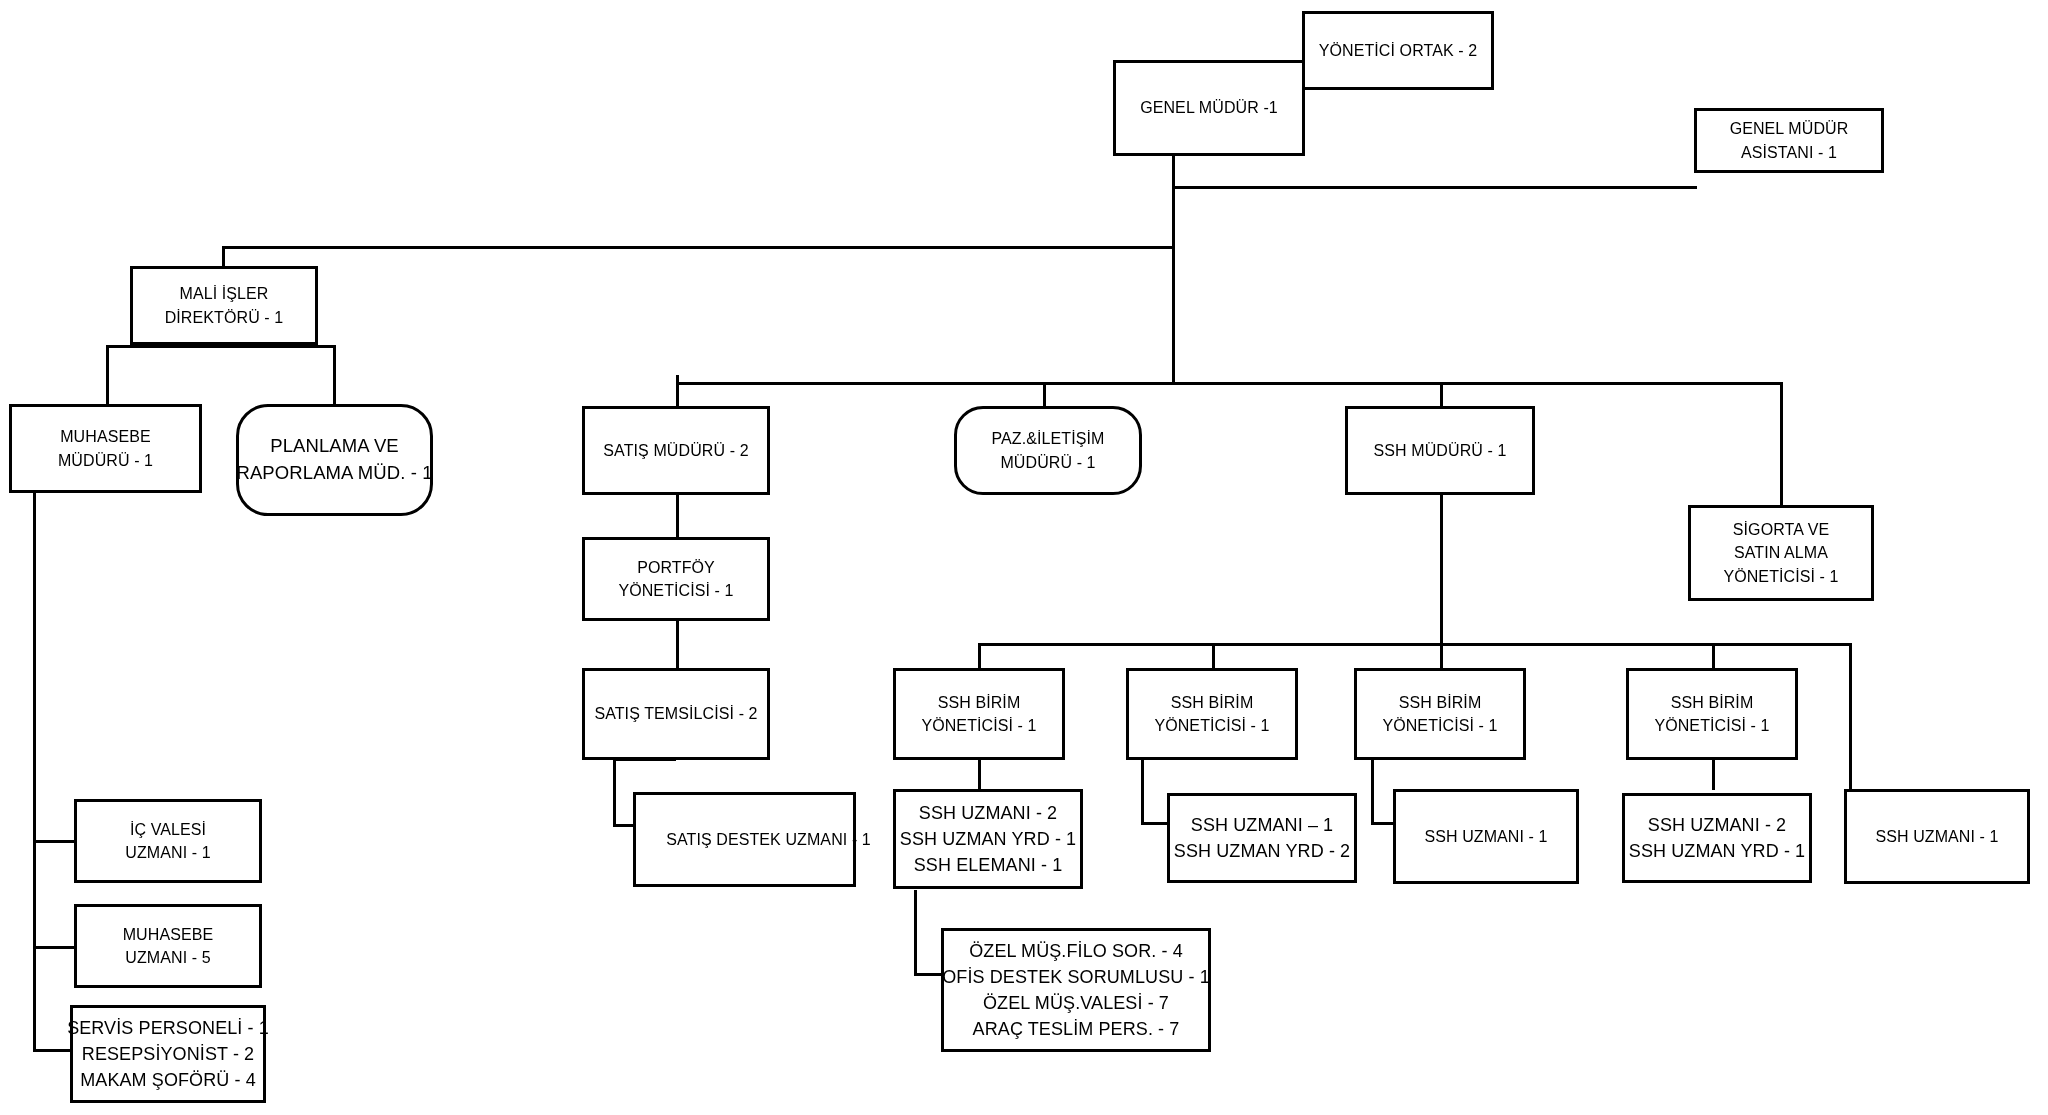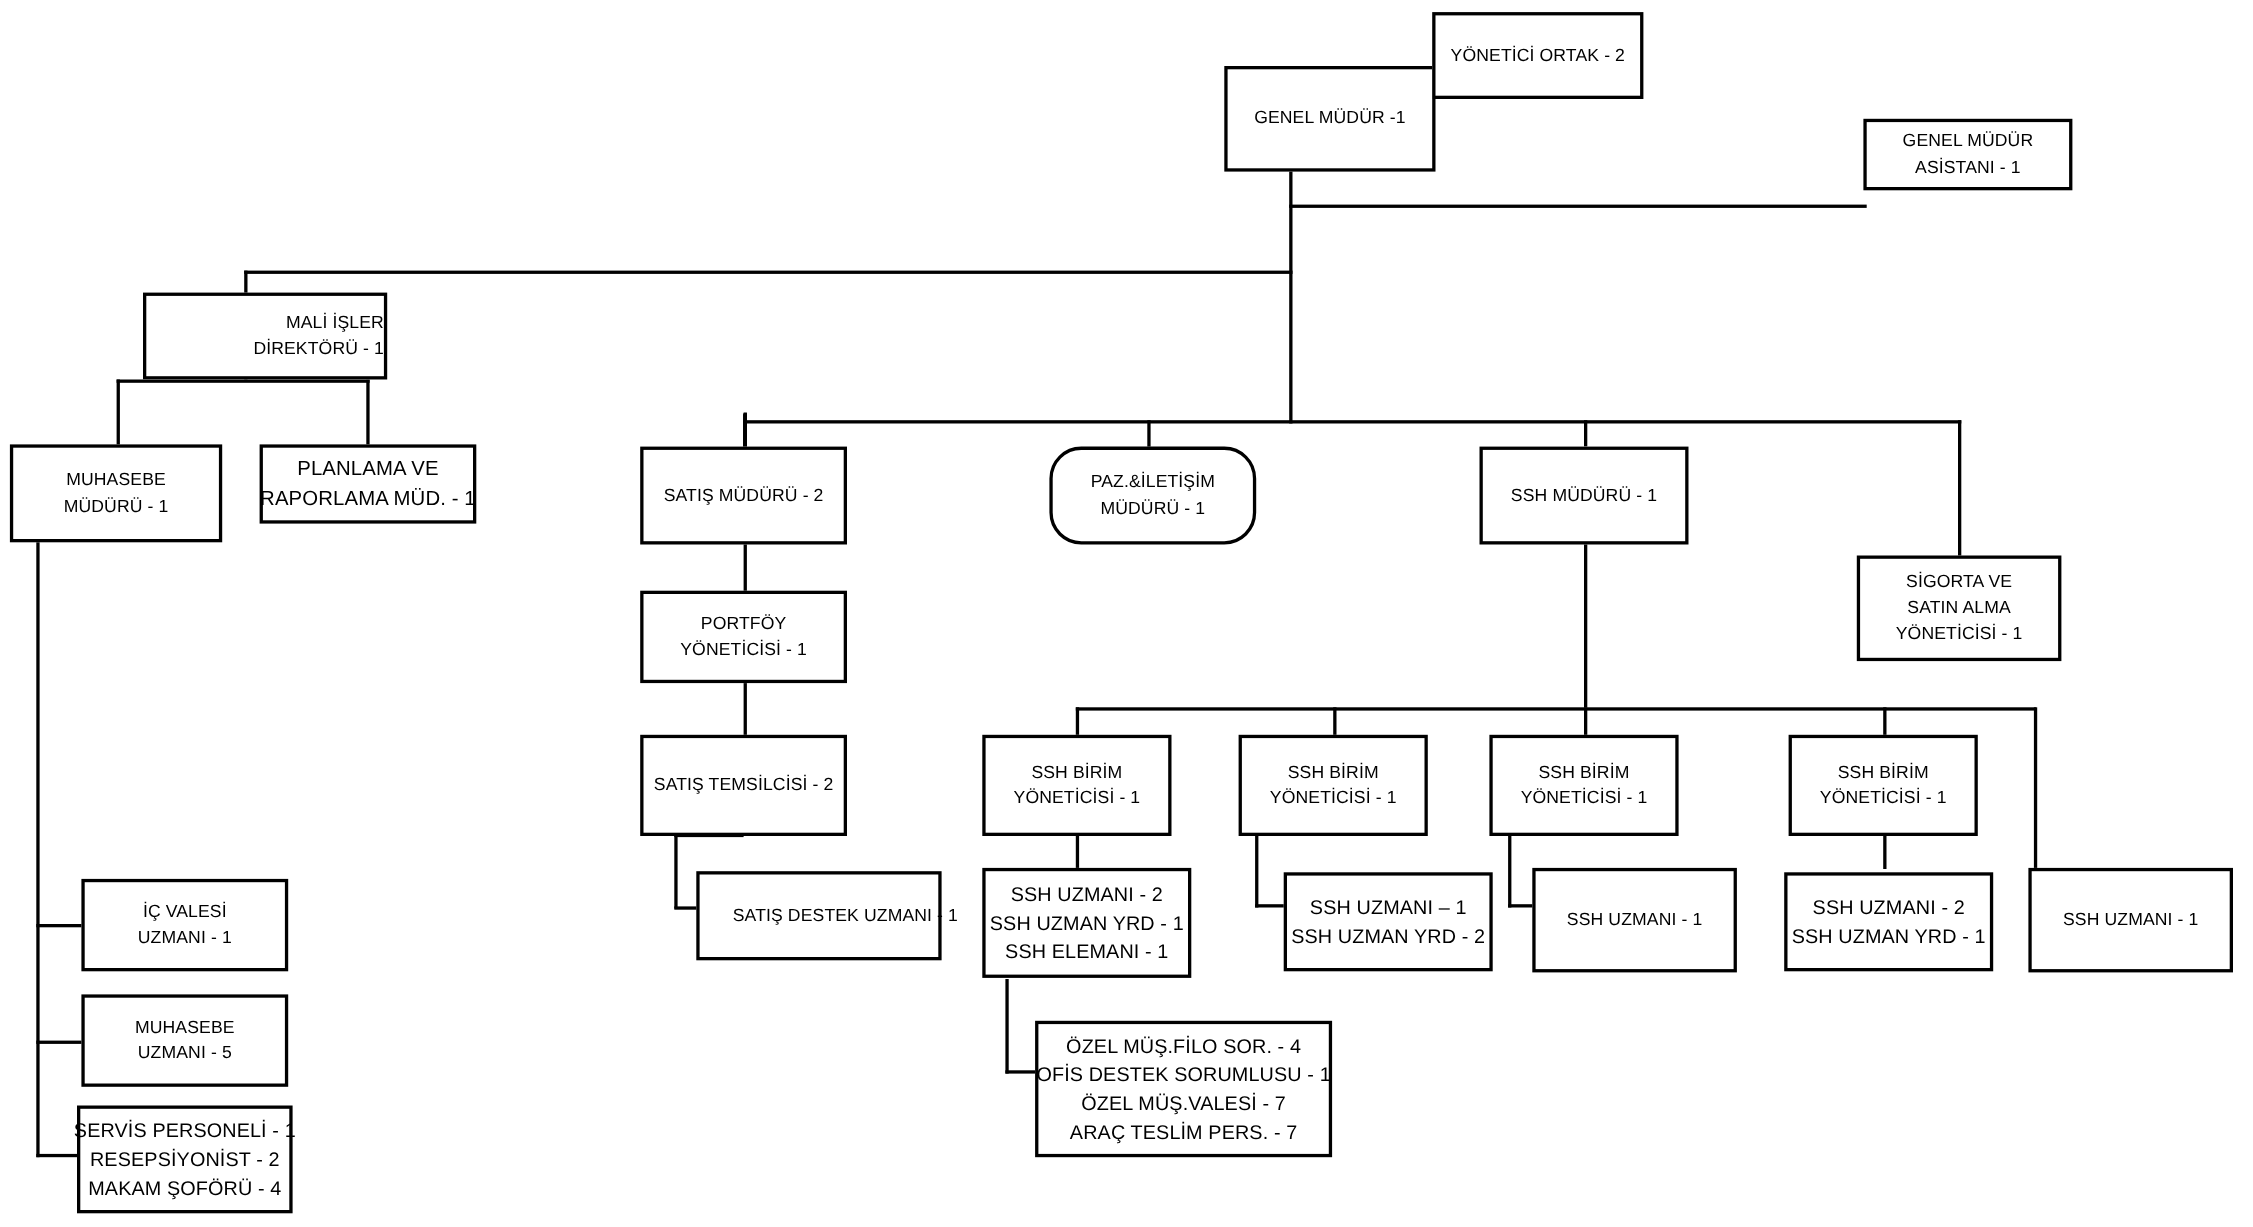--- a/index.html
+++ b/index.html
@@ -106,31 +106,31 @@
 
   <div class="node" style="left:1302px;top:11px;width:192px;height:79px;">
     <span class="ln">YÖNETİCİ ORTAK - 2</span>
   </div>
 
   <div class="node" style="left:1694px;top:108px;width:190px;height:65px;">
     <span class="ln">GENEL MÜDÜR</span>
     <span class="ln">ASİSTANI - 1</span>
   </div>
 
-  <div class="node" style="left:130px;top:266px;width:222px;height:79px;align-items:flex-end;">
+  <div class="node" style="left:130px;top:266px;width:188px;height:79px;">
     <span class="ln">MALİ İŞLER</span>
     <span class="ln">DİREKTÖRÜ - 1</span>
   </div>
 
   <div class="node" style="left:9px;top:404px;width:193px;height:89px;">
     <span class="ln">MUHASEBE</span>
     <span class="ln">MÜDÜRÜ - 1</span>
   </div>
 
-  <div class="node tight" style="left:236px;top:404px;width:197px;height:72px;">
+  <div class="node tight" style="left:236px;top:404px;width:197px;height:112px;border-radius:32px;">
     <span class="ln">PLANLAMA VE</span>
     <span class="ln">RAPORLAMA MÜD. - 1</span>
   </div>
 
   <div class="node" style="left:74px;top:799px;width:188px;height:84px;">
     <span class="ln">İÇ VALESİ</span>
     <span class="ln">UZMANI - 1</span>
   </div>
 
   <div class="node" style="left:74px;top:904px;width:188px;height:84px;">
@@ -150,21 +150,21 @@
 
   <div class="node" style="left:582px;top:537px;width:188px;height:84px;">
     <span class="ln">PORTFÖY</span>
     <span class="ln">YÖNETİCİSİ - 1</span>
   </div>
 
   <div class="node" style="left:582px;top:668px;width:188px;height:92px;">
     <span class="ln">SATIŞ TEMSİLCİSİ - 2</span>
   </div>
 
-  <div class="node" style="left:633px;top:792px;width:223px;height:81px;padding-left:48px;">
+  <div class="node" style="left:633px;top:792px;width:223px;height:95px;padding-left:48px;">
     <span class="ln">SATIŞ DESTEK UZMANI - 1</span>
   </div>
 
   <div class="node" style="left:954px;top:406px;width:188px;height:89px;border-radius:29px;">
     <span class="ln">PAZ.&amp;İLETİŞİM</span>
     <span class="ln">MÜDÜRÜ - 1</span>
   </div>
 
   <div class="node" style="left:1345px;top:406px;width:190px;height:89px;">
     <span class="ln">SSH MÜDÜRÜ - 1</span>

